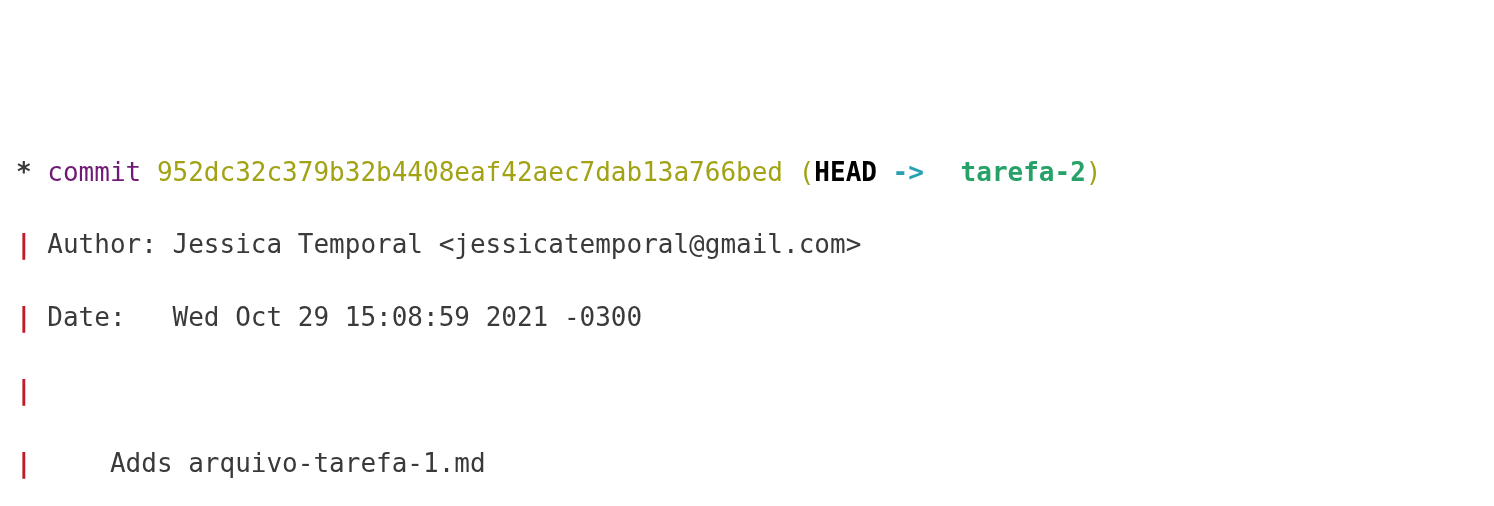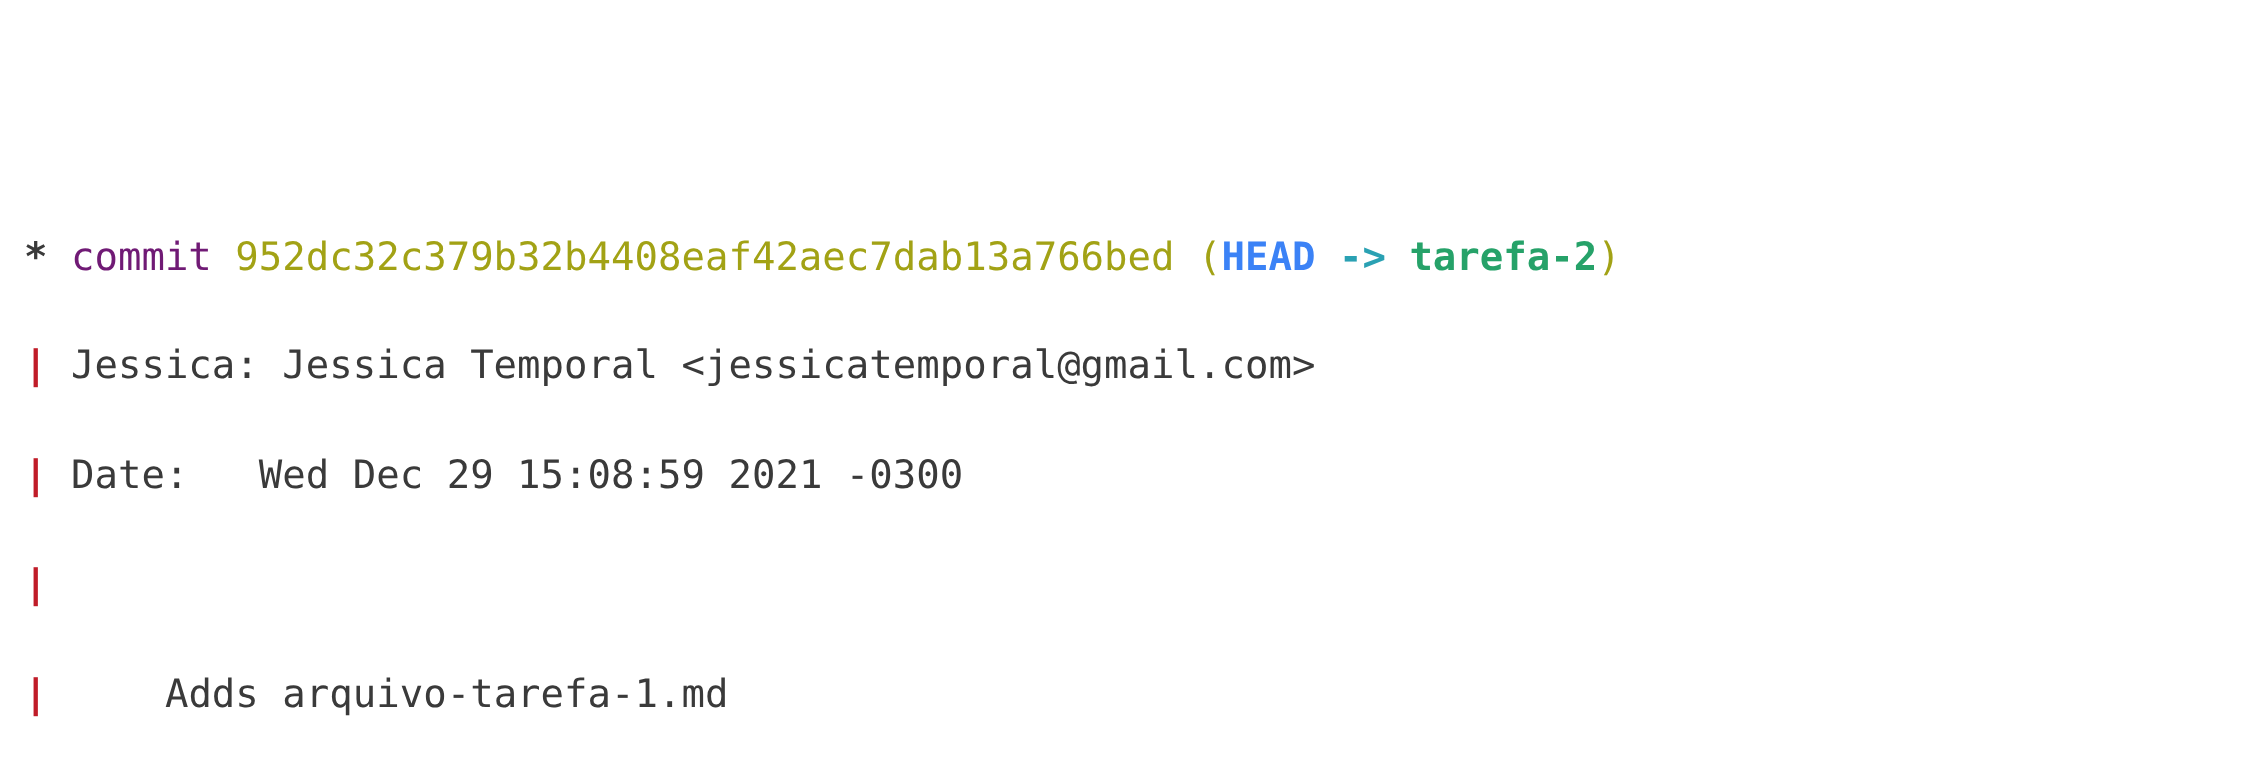--- a/index.html
+++ b/index.html
@@ -31,43 +31,44 @@
       color: #701a75;
     }
     .commit-hash {
       color: #a2a215;
       margin-top: 28px;
     }
     .paren {
       color: #a2a215;
     }
     .head {
-      color: #3b82f6;
+      color: #000000;
       font-weight: bold;
     }
     .arrow {
       color: #2aa1b3;
       font-weight: bold;
     }
     .branch {
       color: #26a269;
       font-weight: bold;
+      margin-left: 21px;
     }
     .author-label, .date-label, .meta-text, .msg-text {
       color: #3a3a3a;
     }
   </style>
 </head>
 <body>
 
 
 
 <span class="line"><span class="graph-star">*</span> <span class="commit-word">commit</span> <span class="commit-hash">952dc32c379b32b4408eaf42aec7dab13a766bed</span> <span class="paren">(</span><span class="head">HEAD</span><span class="arrow"> -&gt; </span><span class="branch">tarefa-2</span><span class="paren">)</span></span>
-<span class="line"><span class="graph-pipe">|</span> <span class="author-label">Jessica:</span> <span class="meta-text">Jessica Temporal &lt;jessicatemporal@gmail.com&gt;</span></span>
-<span class="line"><span class="graph-pipe">|</span> <span class="date-label">Date:</span>   <span class="meta-text">Wed Dec 29 15:08:59 2021 -0300</span></span>
+<span class="line"><span class="graph-pipe">|</span> <span class="author-label">Author:</span> <span class="meta-text">Jessica Temporal &lt;jessicatemporal@gmail.com&gt;</span></span>
+<span class="line"><span class="graph-pipe">|</span> <span class="date-label">Date:</span>   <span class="meta-text">Wed Oct 29 15:08:59 2021 -0300</span></span>
 <span class="line"><span class="graph-pipe">|</span></span>
 <span class="line"><span class="graph-pipe">|</span>     <span class="msg-text">Adds arquivo-tarefa-1.md</span></span>
 
 
 
 
 
 
 
 

